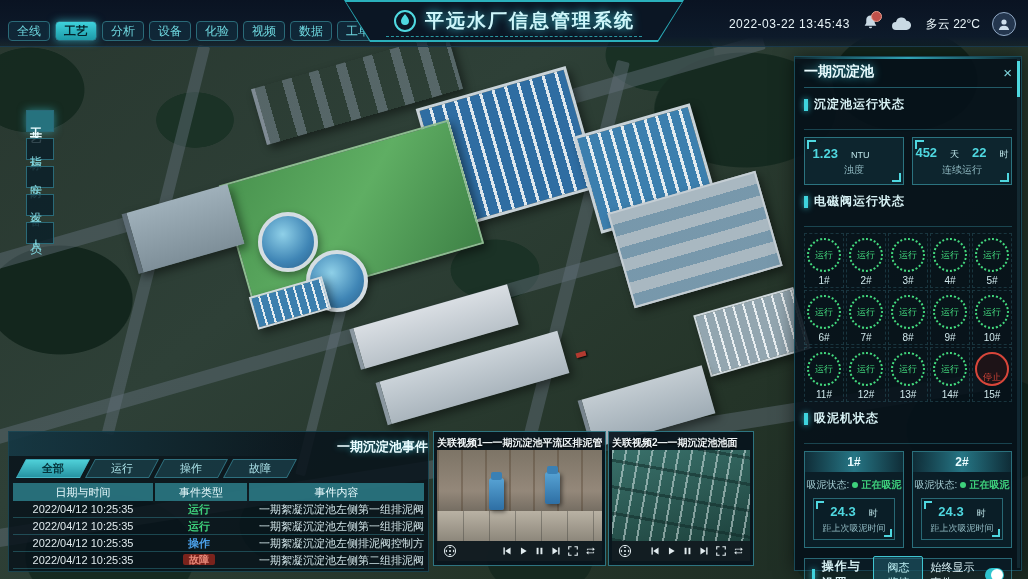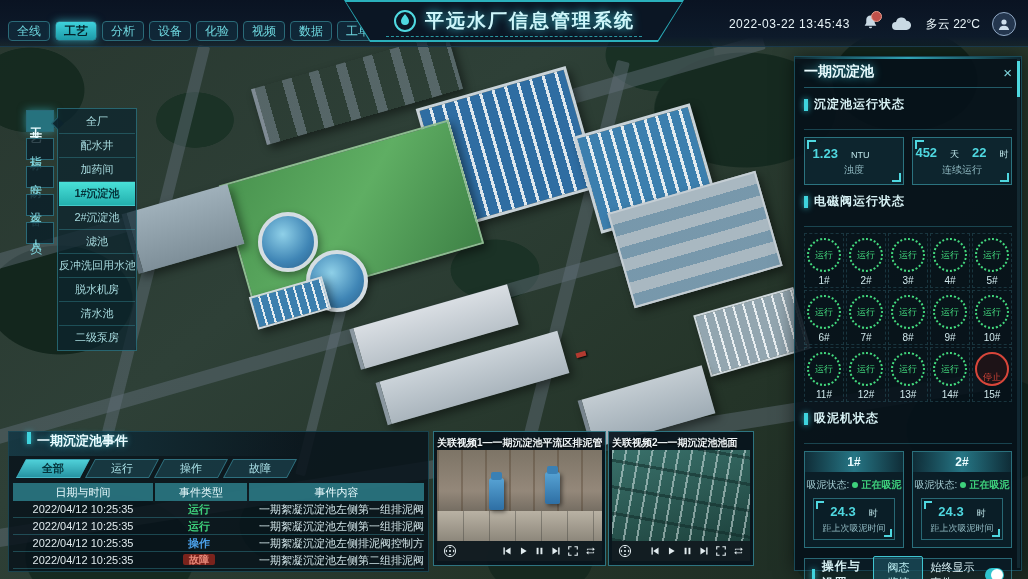--- a/index.html
+++ b/index.html
@@ -164,22 +164,22 @@
     font-size:11px;border-radius:2px;cursor:pointer;font-family:inherit;}
   .ops-label{font-size:11px;color:#d8eef2;margin-left:auto;}
   .toggle{width:28px;height:14px;border-radius:7px;background:#5a6a72;position:relative;cursor:pointer;}
   .toggle.on{background:#2fc4ce;}
   .toggle-knob{position:absolute;top:1px;left:1px;width:12px;height:12px;border-radius:50%;background:#fff;}
   .toggle.on .toggle-knob{left:auto;right:1px;}
 
   
   .events{position:absolute;left:8px;top:431px;width:421px;height:141px;z-index:25;
     background:rgba(7,18,26,.84);border:1px solid rgba(40,120,140,.45);box-sizing:border-box;}
-  .ev-head{height:24px;display:flex;align-items:flex-start;gap:6px;padding-left:18px;
-    background:linear-gradient(90deg,rgba(30,80,95,.55),transparent 70%);}
+  .ev-head{height:24px;display:flex;align-items:flex-end;gap:6px;padding-left:6px;
+    background:linear-gradient(90deg,rgba(30,80,95,.55),transparent 70%);flex-direction:column;}
   .ev-title{font-size:13px;font-weight:bold;color:#eafcff;text-shadow:0 0 6px rgba(60,200,220,.7);}
   .ev-tabs{display:flex;gap:5px;margin:3px 0 0 12px;}
   .ev-tab{width:62px;height:17px;transform:skewX(-28deg);background:rgba(28,66,78,.72);
     border:1px solid rgba(70,170,190,.5);display:flex;align-items:center;justify-content:center;cursor:pointer;}
   .ev-tab span{transform:skewX(28deg);font-size:11px;color:#aee4ea;}
   .ev-tab.active{background:linear-gradient(#4fd0d8,#2693a2);}
   .ev-tab.active span{color:#05333a;font-weight:bold;}
   .ev-table{margin:5px 4px 0;}
   .ev-cols{display:grid;grid-template-columns:140px 92px 1fr;gap:2px;height:18px;}
   .ev-col{background:rgba(47,135,148,.78);color:#eafcff;font-size:11px;display:flex;
@@ -326,33 +326,20 @@
   </div>
 
   <div class="side-tabs">
 
   <div class="side-tab active">工艺</div>
       <div class="side-tab">指标</div>
       <div class="side-tab">安防</div>
       <div class="side-tab">设备</div>
       <div class="side-tab">人员</div>
     </div>
-  <div class="side-menu">
-
-  <div class="menu-item">全厂</div>
-      <div class="menu-item">配水井</div>
-      <div class="menu-item">加药间</div>
-      <div class="menu-item active">1#沉淀池</div>
-      <div class="menu-item">2#沉淀池</div>
-      <div class="menu-item">滤池</div>
-      <div class="menu-item">反冲洗回用水池</div>
-      <div class="menu-item">脱水机房</div>
-      <div class="menu-item">清水池</div>
-      <div class="menu-item">二级泵房</div>
-    </div>
 
   <div class="rpanel">
     <div class="rp-head">
       <span class="rp-title">一期沉淀池</span>
       <span class="rp-close">×</span>
     </div>
 
     <div class="sec-title">
       <span class="sec-bar"></span>
       <span class="sec-text">沉淀池运行状态</span>

